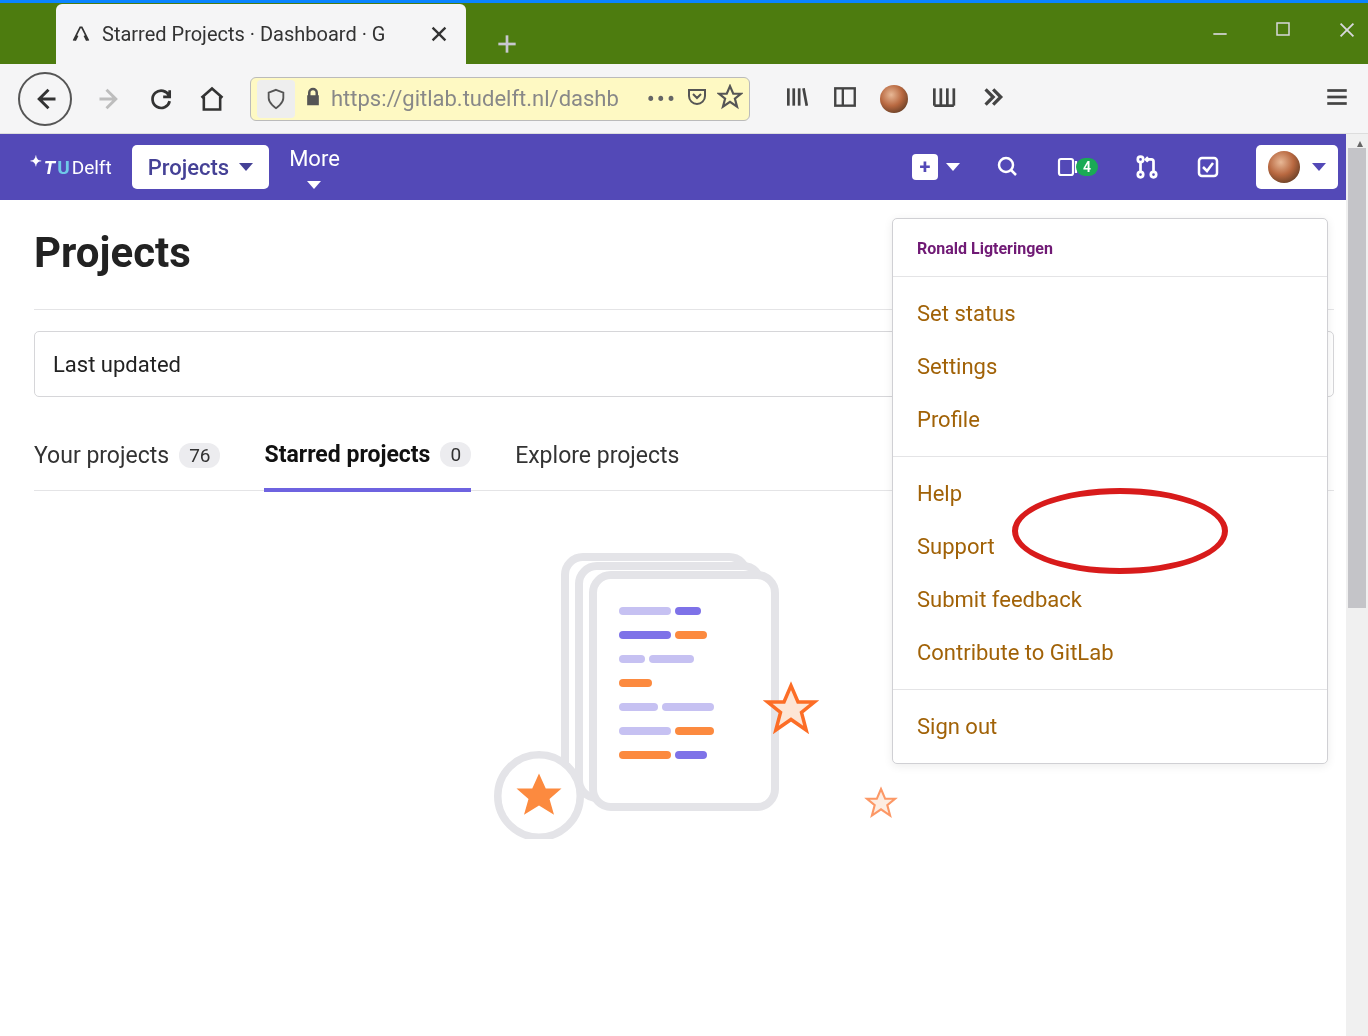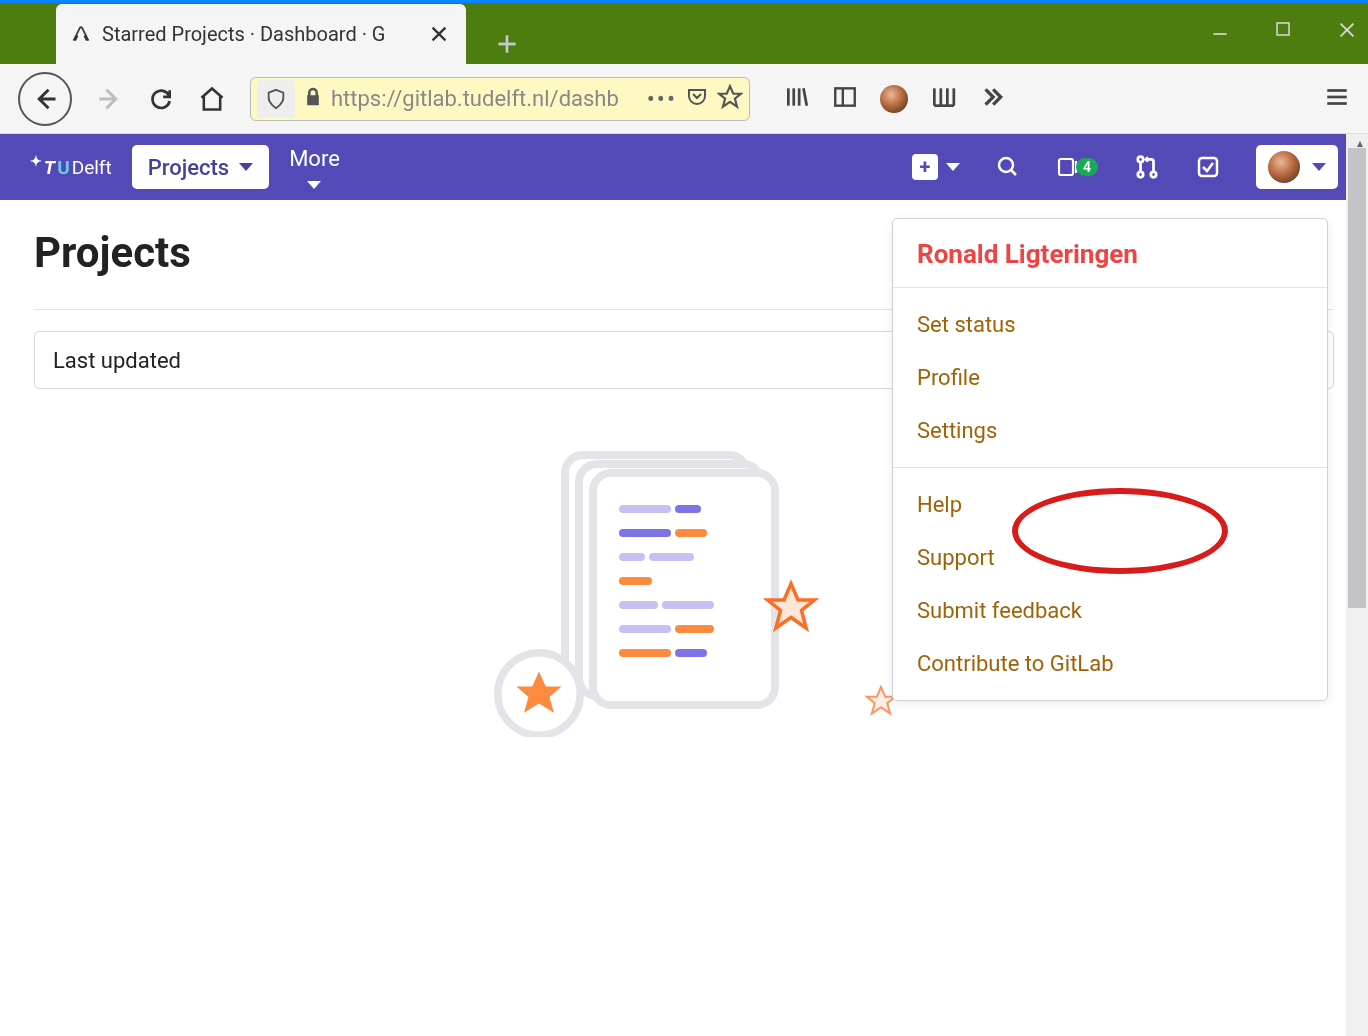--- a/index.html
+++ b/index.html
@@ -41,30 +41,30 @@
 .user-menu-btn { background: #fff; height: 44px; padding: 0 12px; border-radius: 5px; display: flex; align-items: center; gap: 12px; cursor: pointer; }
 .avatar-med { width: 32px; height: 32px; border-radius: 50%; background: radial-gradient(circle at 40% 35%, #e8b896 0%, #b86840 45%, #3a2818 100%); }
 
 
 .page-wrap { position: relative; }
 .content { padding: 28px 34px; position: relative; }
 .page-title { font-size: 42px; font-weight: 700; color: #222; margin-bottom: 32px; }
 .divider { border-bottom: 1px solid #e4e4e6; margin-bottom: 20px; }
 .filter-input { width: 100%; height: 58px; border: 1px solid #d6d6d9; border-radius: 5px; padding: 0 18px; font-size: 22px; color: #222; }
 .filter-input::placeholder { color: #9a9aa0; }
-.sort-select { width: 100%; height: 58px; border: 1px solid #d6d6d9; border-radius: 5px; padding: 0 18px; font-size: 22px; color: #222; margin-top: 21px; display: flex; align-items: center; background: #fff; }
+.sort-select { width: 100%; height: 66px; border: 1px solid #d6d6d9; border-radius: 5px; padding: 0 18px; font-size: 22px; color: #222; margin-top: 21px; display: flex; align-items: center; background: #fff; }
 .tabs { display: flex; gap: 44px; margin-top: 44px; border-bottom: 1px solid #e4e4e6; }
 .tab { padding-bottom: 20px; font-size: 23px; color: #333; display: flex; align-items: center; gap: 10px; cursor: pointer; }
 .tab.active { font-weight: 700; color: #111; border-bottom: 4px solid #6e63e0; margin-bottom: -2px; }
 .count-badge { background: #ececef; color: #333; border-radius: 12px; padding: 1px 10px; font-size: 19px; font-weight: 400; }
 
 
 .user-dropdown { position: absolute; top: 18px; right: 40px; width: 436px; background: #fff; border: 1px solid #d0d0d4; border-radius: 5px; box-shadow: 0 2px 10px rgba(0,0,0,0.08); z-index: 100; }
 .dd-header { padding: 20px 24px 18px; border-bottom: 1px solid #e4e4e6; }
-.dd-name { font-size: 26px; font-weight: 700; color: #ef4444; }
+.dd-name { font-size: 16px; font-weight: 700; color: #701a75; }
 .dd-handle { font-size: 22px; color: #333; margin-top: 4px; }
 .dd-section { padding: 10px 0; border-bottom: 1px solid #e4e4e6; }
 .dd-section:last-child { border-bottom: none; }
 .dd-item { padding: 14px 24px; font-size: 22px; color: #a16207; cursor: pointer; }
 
 .highlight-ellipse { position: absolute; width: 216px; height: 86px; border: 6px solid #d81b1b; border-radius: 50%; top: 288px; right: 140px; z-index: 200; pointer-events: none; }
 
 
 .empty-illustration { display: flex; justify-content: center; margin-top: 80px; position: relative; }
 .doc-stack { position: relative; }
@@ -269,20 +269,33 @@
   </div>
 </div>
 
 <div class="page-wrap">
 
   <div class="content">
     <h1 class="page-title">Projects</h1>
     <div class="divider"></div>
     <div class="sort-select">
       <span>Last updated</span>
+    </div>
+    <div class="tabs">
+      <div class="tab">
+        <span>Your projects</span>
+        <span class="count-badge">76</span>
+      </div>
+      <div class="tab active">
+        <span>Starred projects</span>
+        <span class="count-badge">0</span>
+      </div>
+      <div class="tab">
+        <span>Explore projects</span>
+      </div>
     </div>
 
     <div class="empty-illustration">
       <div class="doc-stack">
         <div class="doc back"></div>
         <div class="doc back2"></div>
         <div class="doc front">
           <div><span class="line lpurple short"></span> <span class="line purple" style="width:20%;display:inline-block;"></span></div>
           <div><span class="line purple short"></span> <span class="line orange" style="width:25%;display:inline-block;"></span></div>
           <div><span class="line lpurple" style="width:20%;display:inline-block;"></span> <span class="line lpurple" style="width:35%;display:inline-block;"></span></div>
@@ -304,29 +317,32 @@
       </div>
     </div>
   </div>
 
   <div class="user-dropdown">
     <div class="dd-header">
       <div class="dd-name">Ronald Ligteringen</div>
     </div>
     <div class="dd-section">
       <div class="dd-item">Set status</div>
+      <div class="dd-item">Settings</div>
       <div class="dd-item">Profile</div>
-      <div class="dd-item">Settings</div>
     </div>
     <div class="dd-section">
       <div class="dd-item">Help</div>
       <div class="dd-item">Support</div>
       <div class="dd-item">Submit feedback</div>
       <div class="dd-item">Contribute to GitLab</div>
     </div>
+    <div class="dd-section">
+      <div class="dd-item">Sign out</div>
+    </div>
   </div>
 
   <div class="highlight-ellipse"></div>
 </div>
 
 <div class="scrollbar-track">
   <span class="scrollbar-up">▴</span>
   <div class="scrollbar-thumb"></div>
 </div>
 

